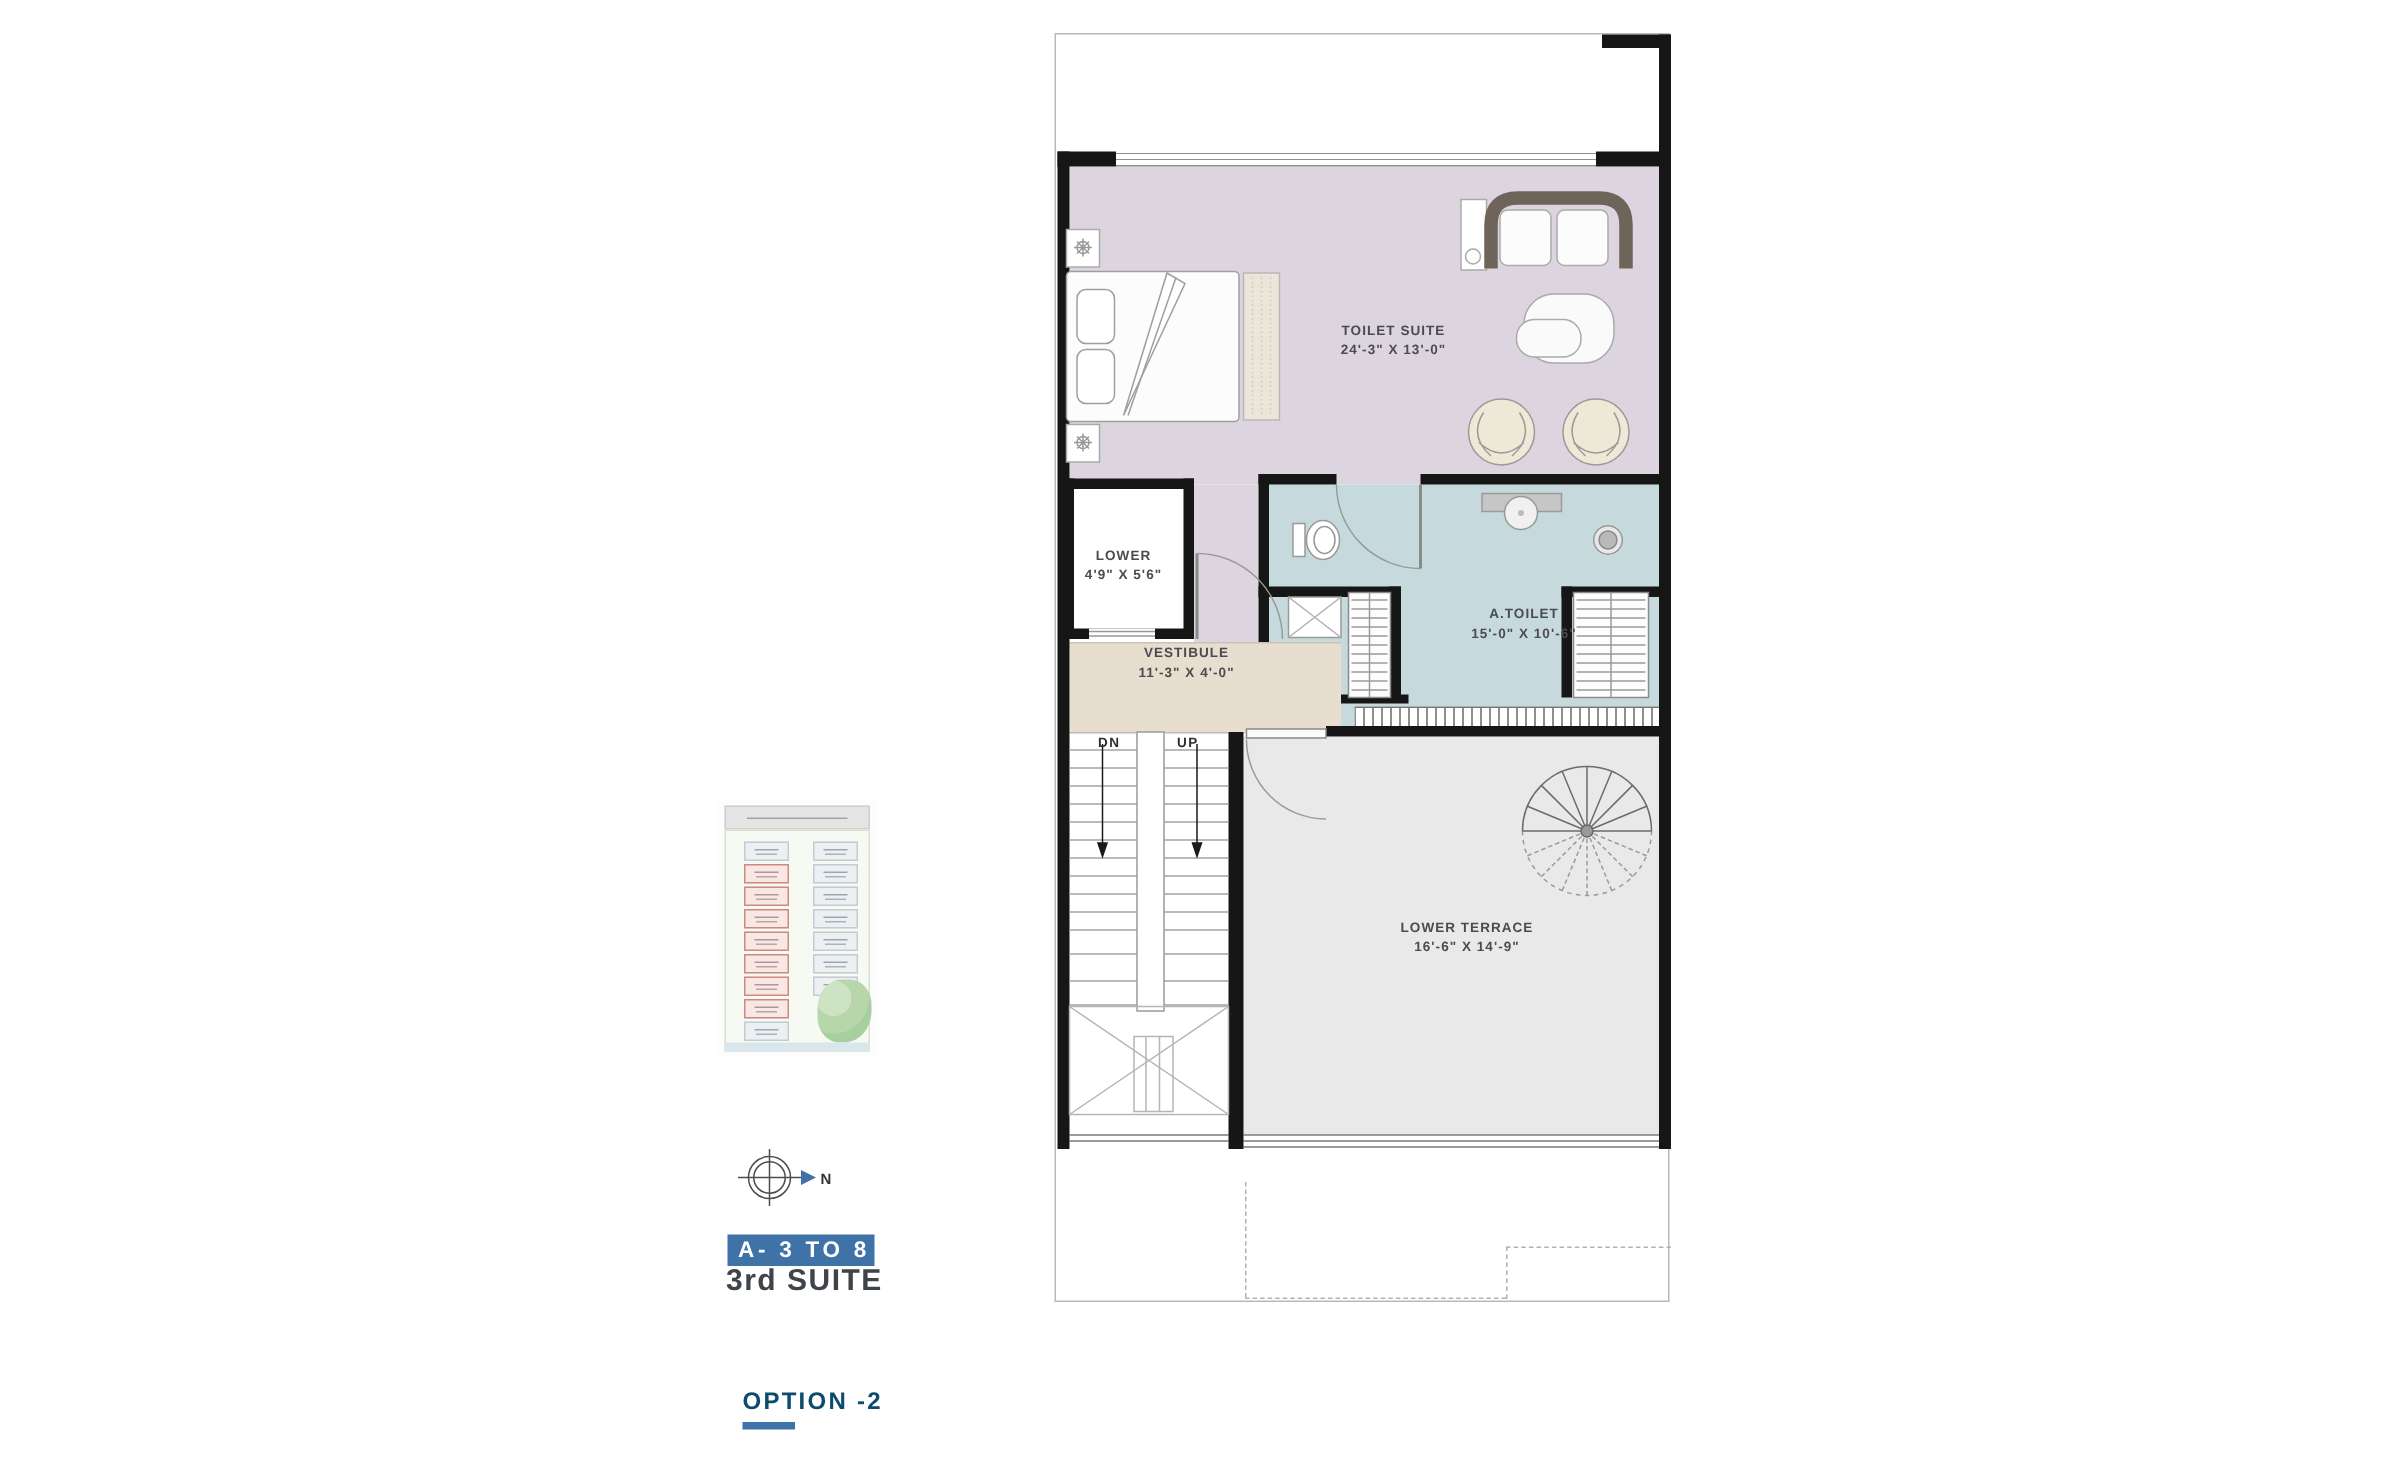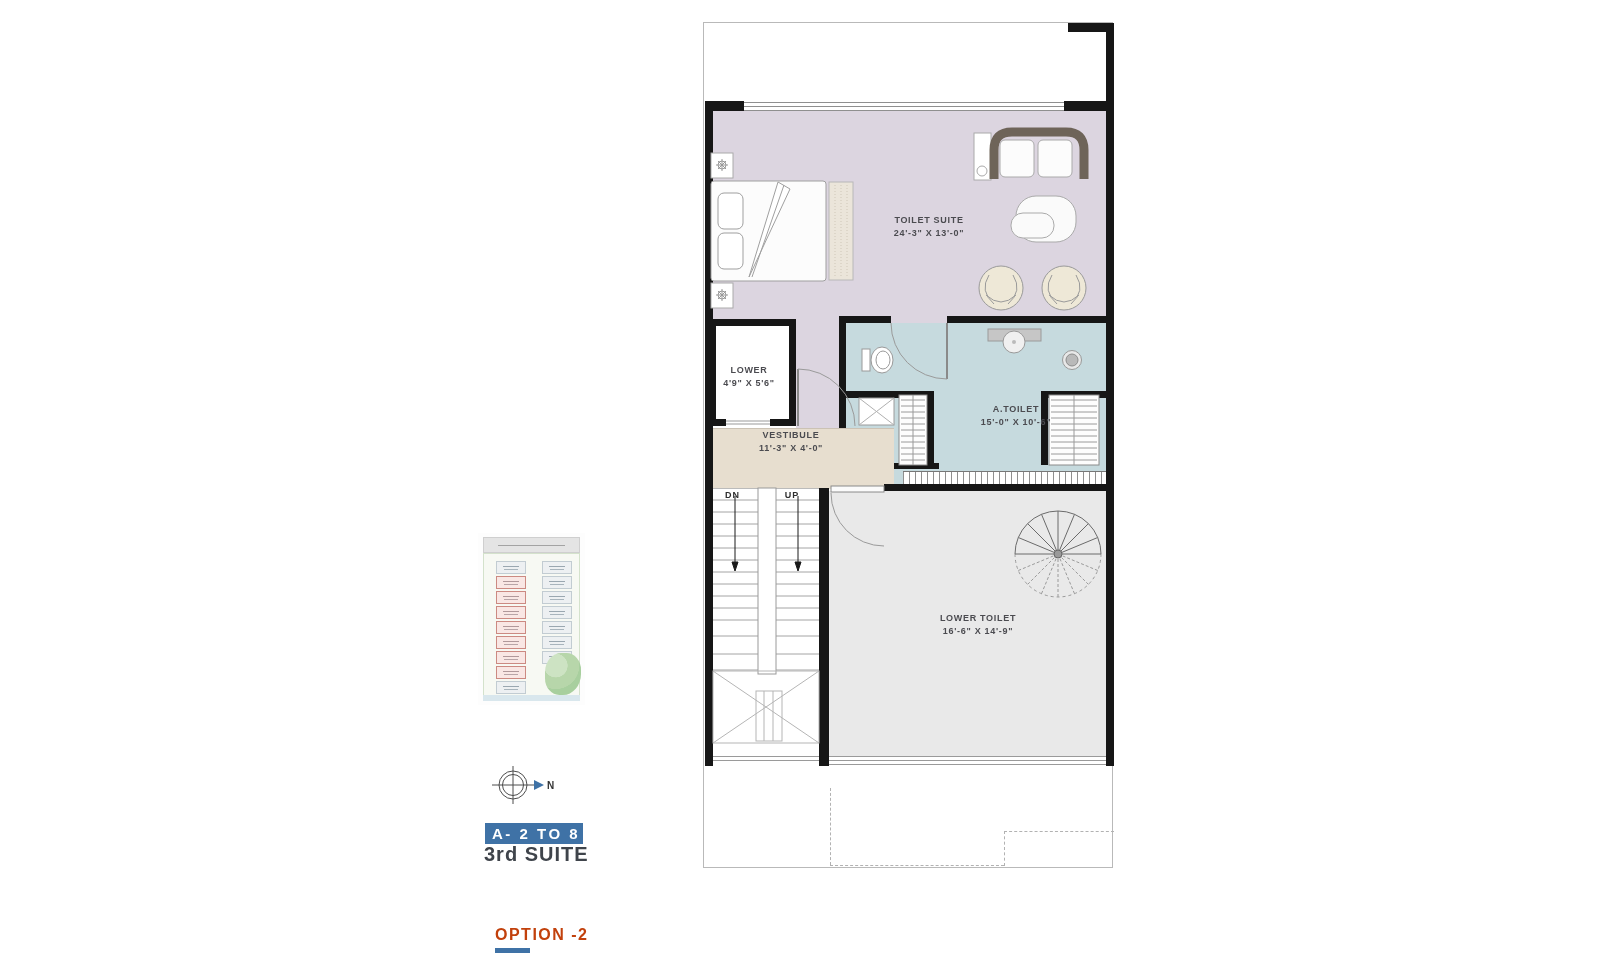--- a/index.html
+++ b/index.html
@@ -37,21 +37,21 @@
   .unit.gray::before{background:#9aa7b0;}
   .unit.gray::after{background:#a8b4bc;}
   .green-blob{position:absolute;right:4px;bottom:10px;width:36px;height:42px;border-radius:45% 40% 50% 40%;
               background:radial-gradient(circle at 30% 30%, #cde3c3 0 30%, #b7d6aa 31% 60%, #a8cf9e 61%);}
   .water-strip{position:absolute;left:5px;top:162px;width:97px;height:6px;background:#d9e7ed;}
   .badge{position:absolute;left:485px;top:823px;width:98px;height:21px;background:#3f72a6;
          color:#ffffff;font-size:15px;font-weight:bold;letter-spacing:2.5px;line-height:21px;
          padding-left:7px;box-sizing:border-box;}
   .floor-label{position:absolute;left:484px;top:843px;color:#3f444b;font-size:20px;
                font-weight:bold;letter-spacing:1px;}
-  .option-label{position:absolute;left:495px;top:926px;color:#c2410c;font-size:16px;
+  .option-label{position:absolute;left:495px;top:926px;color:#0c4a6e;font-size:16px;
                 font-weight:bold;letter-spacing:1.5px;}
   .option-bar{position:absolute;left:495px;top:948px;width:35px;height:5px;background:#3f72a6;}
 </style>
 </head>
 <body>
 
 <div class="page">
 
   <div class="plan">
 
@@ -221,24 +221,24 @@
     </div>
     <div class="room-label" style="left:196px;top:380px;width:200px;margin-left:16px;">
       <div>A.TOILET</div>
       <div class="dims">15'-0" X 10'-6"</div>
     </div>
     <div class="room-label" style="left:7px;top:406px;width:160px;">
       <div>VESTIBULE</div>
       <div class="dims">11'-3" X 4'-0"</div>
     </div>
     <div class="room-label" style="left:174px;top:589px;width:200px;">
-      <div>LOWER TOILET</div>
+      <div>LOWER TERRACE</div>
       <div class="dims">16'-6" X 14'-9"</div>
     </div>
-    <div class="tiny-label" style="left:21px;top:467px;width:22px;text-align:left;">DN</div>
+    <div class="tiny-label" style="left:21px;top:467px;width:22px;text-align:right;">DN</div>
     <div class="tiny-label" style="left:77px;top:467px;width:22px;text-align:center;">UP</div>
   </div>
 
   <div class="thumb">
     <div class="thumb-banner"></div>
     <div class="thumb-plot"></div>
 
     <div class="unit gray" style="left:18px;top:28px;"></div>
     <div class="unit pink" style="left:18px;top:43px;"></div>
     <div class="unit pink" style="left:18px;top:58px;"></div>
@@ -261,18 +261,18 @@
   </div>
 
   <svg style="left:486px;top:763px;" width="72" height="44" viewBox="0 0 72 44">
     <circle cx="27" cy="22" r="14" fill="#ffffff" stroke="#4d4d4d"></circle>
     <circle cx="27" cy="22" r="10.5" fill="none" stroke="#4d4d4d"></circle>
     <path d="M27 3V41M6 22H48" stroke="#4d4d4d" fill="none"></path>
     <polygon points="48,17 58,22 48,27" fill="#3f72a6"></polygon>
     <text x="61" y="26" font-size="10" font-weight="bold" fill="#333333">N</text>
   </svg>
 
-  <div class="badge">A- 2 TO 8</div>
+  <div class="badge">A- 3 TO 8</div>
   <div class="floor-label">3rd SUITE</div>
   <div class="option-label">OPTION -2</div>
   <div class="option-bar"></div>
 
 </div>
 
 </body></html>

